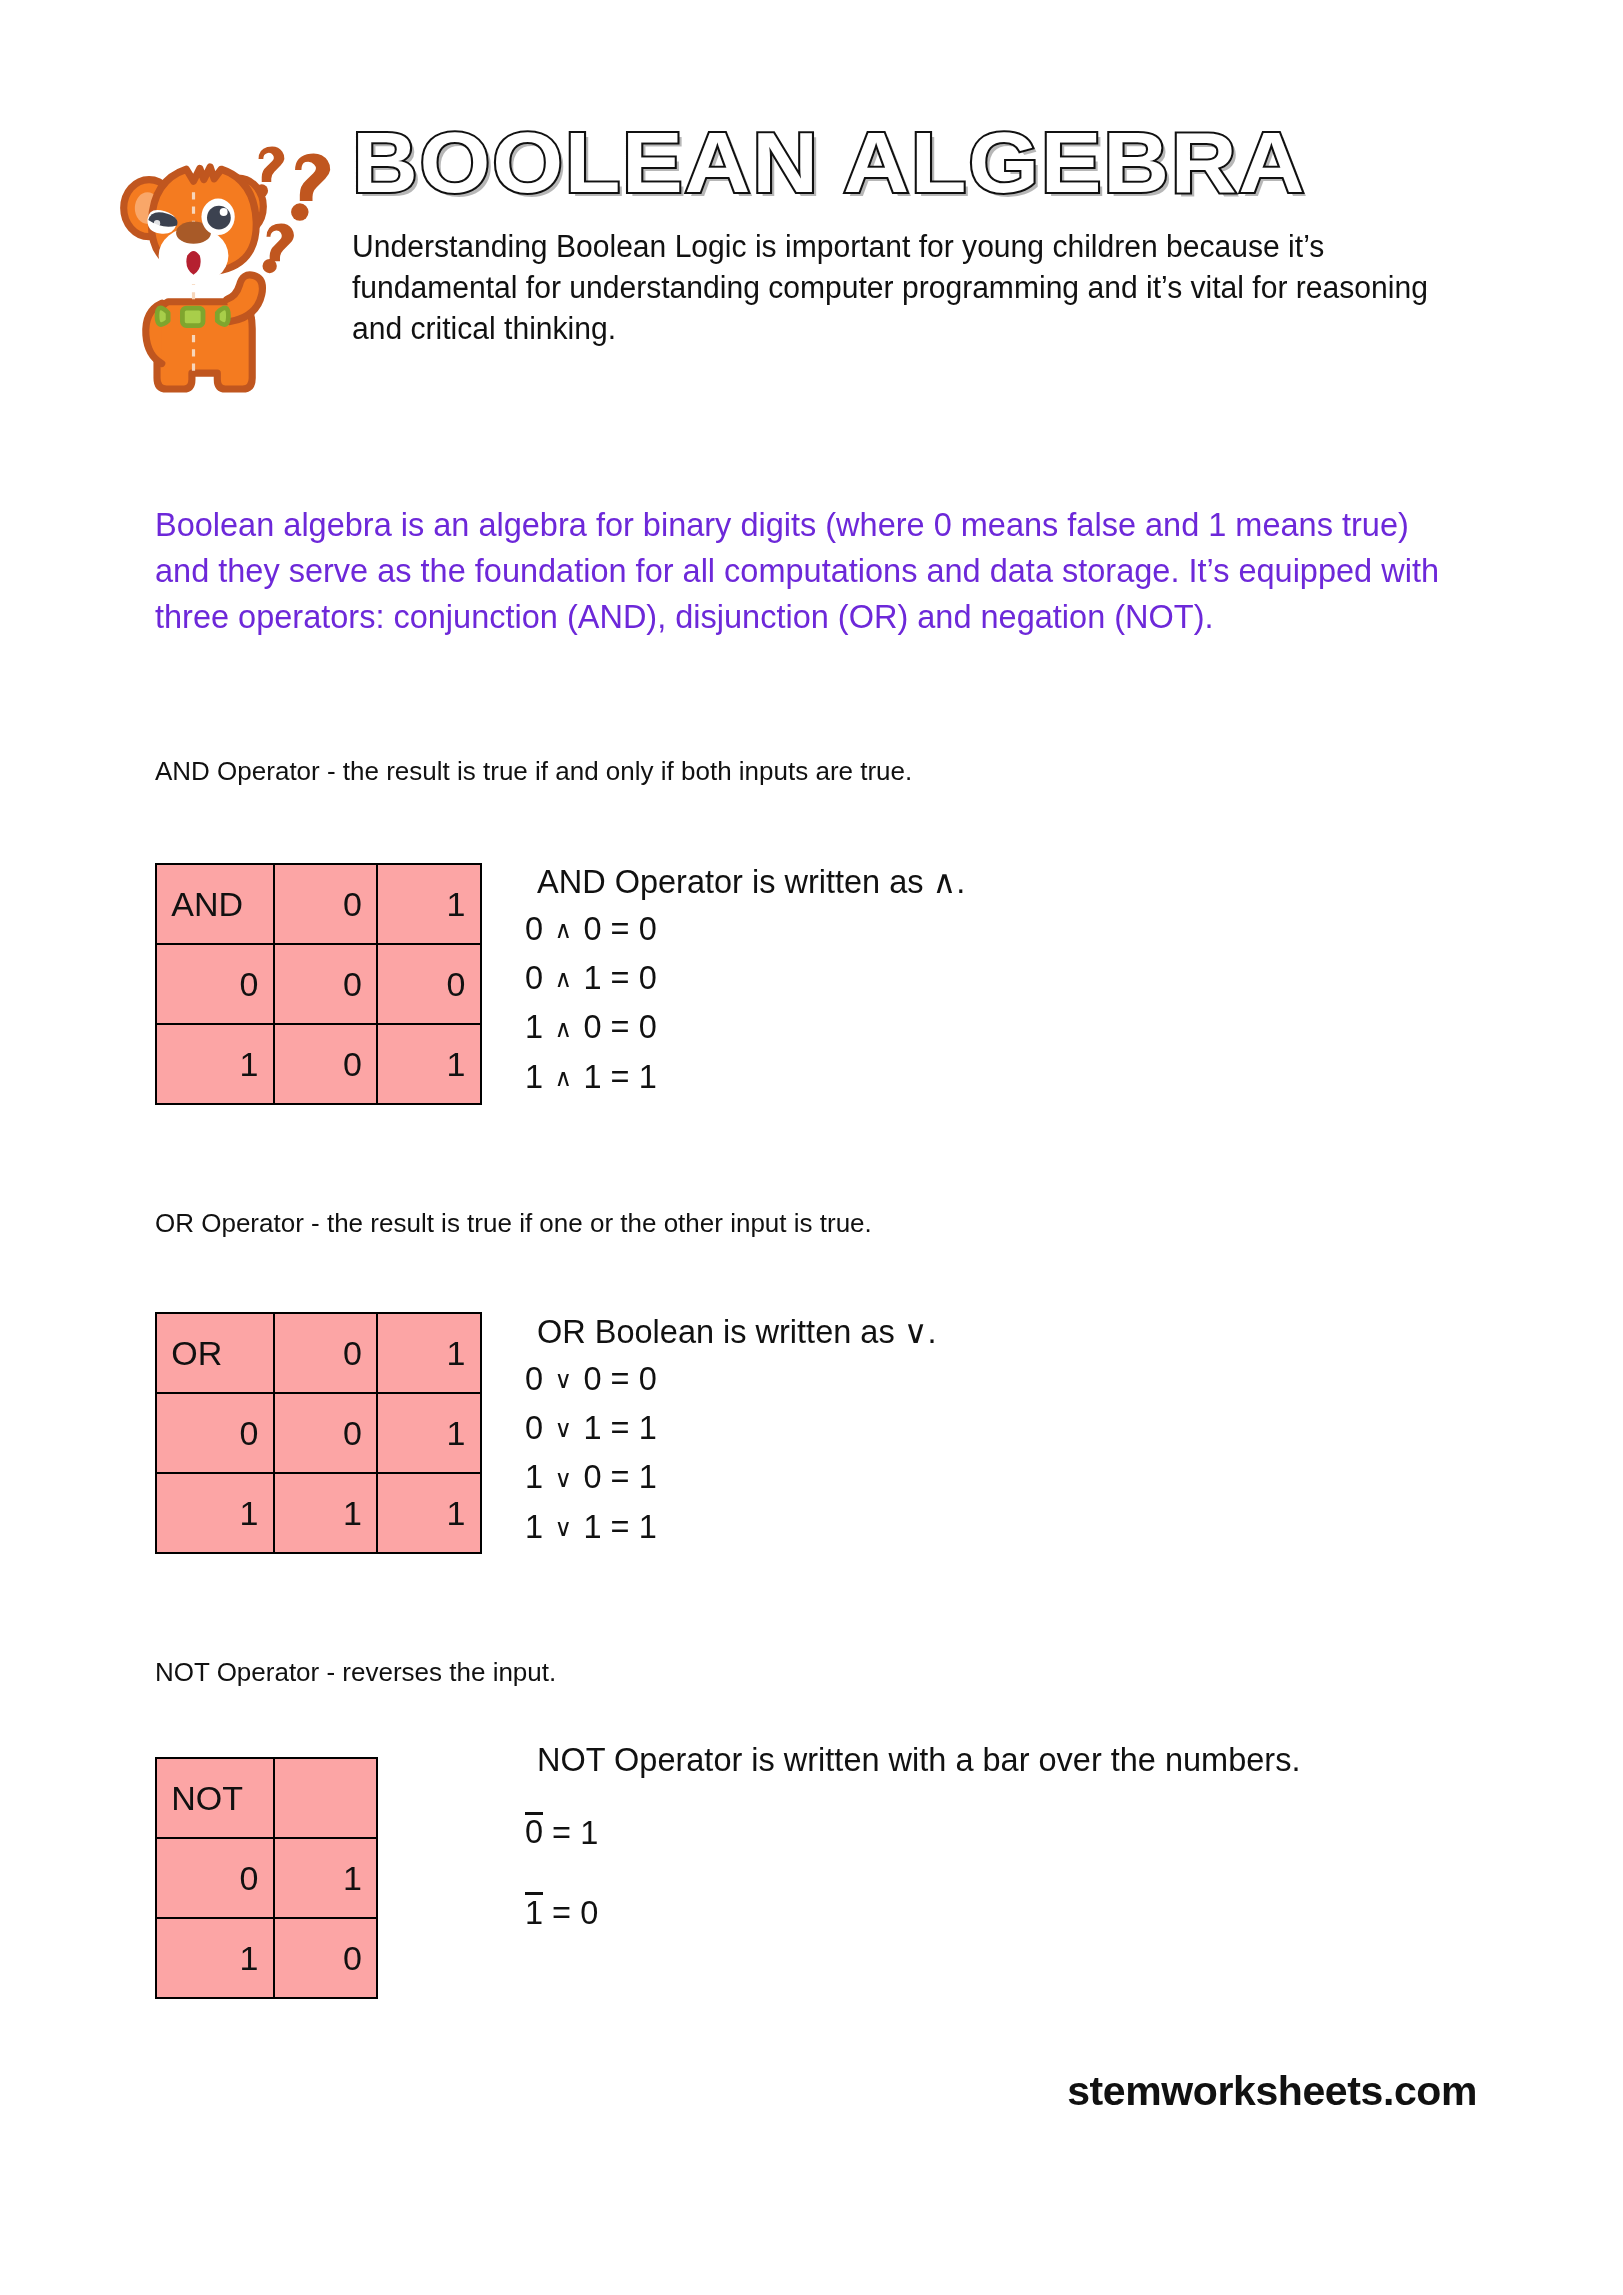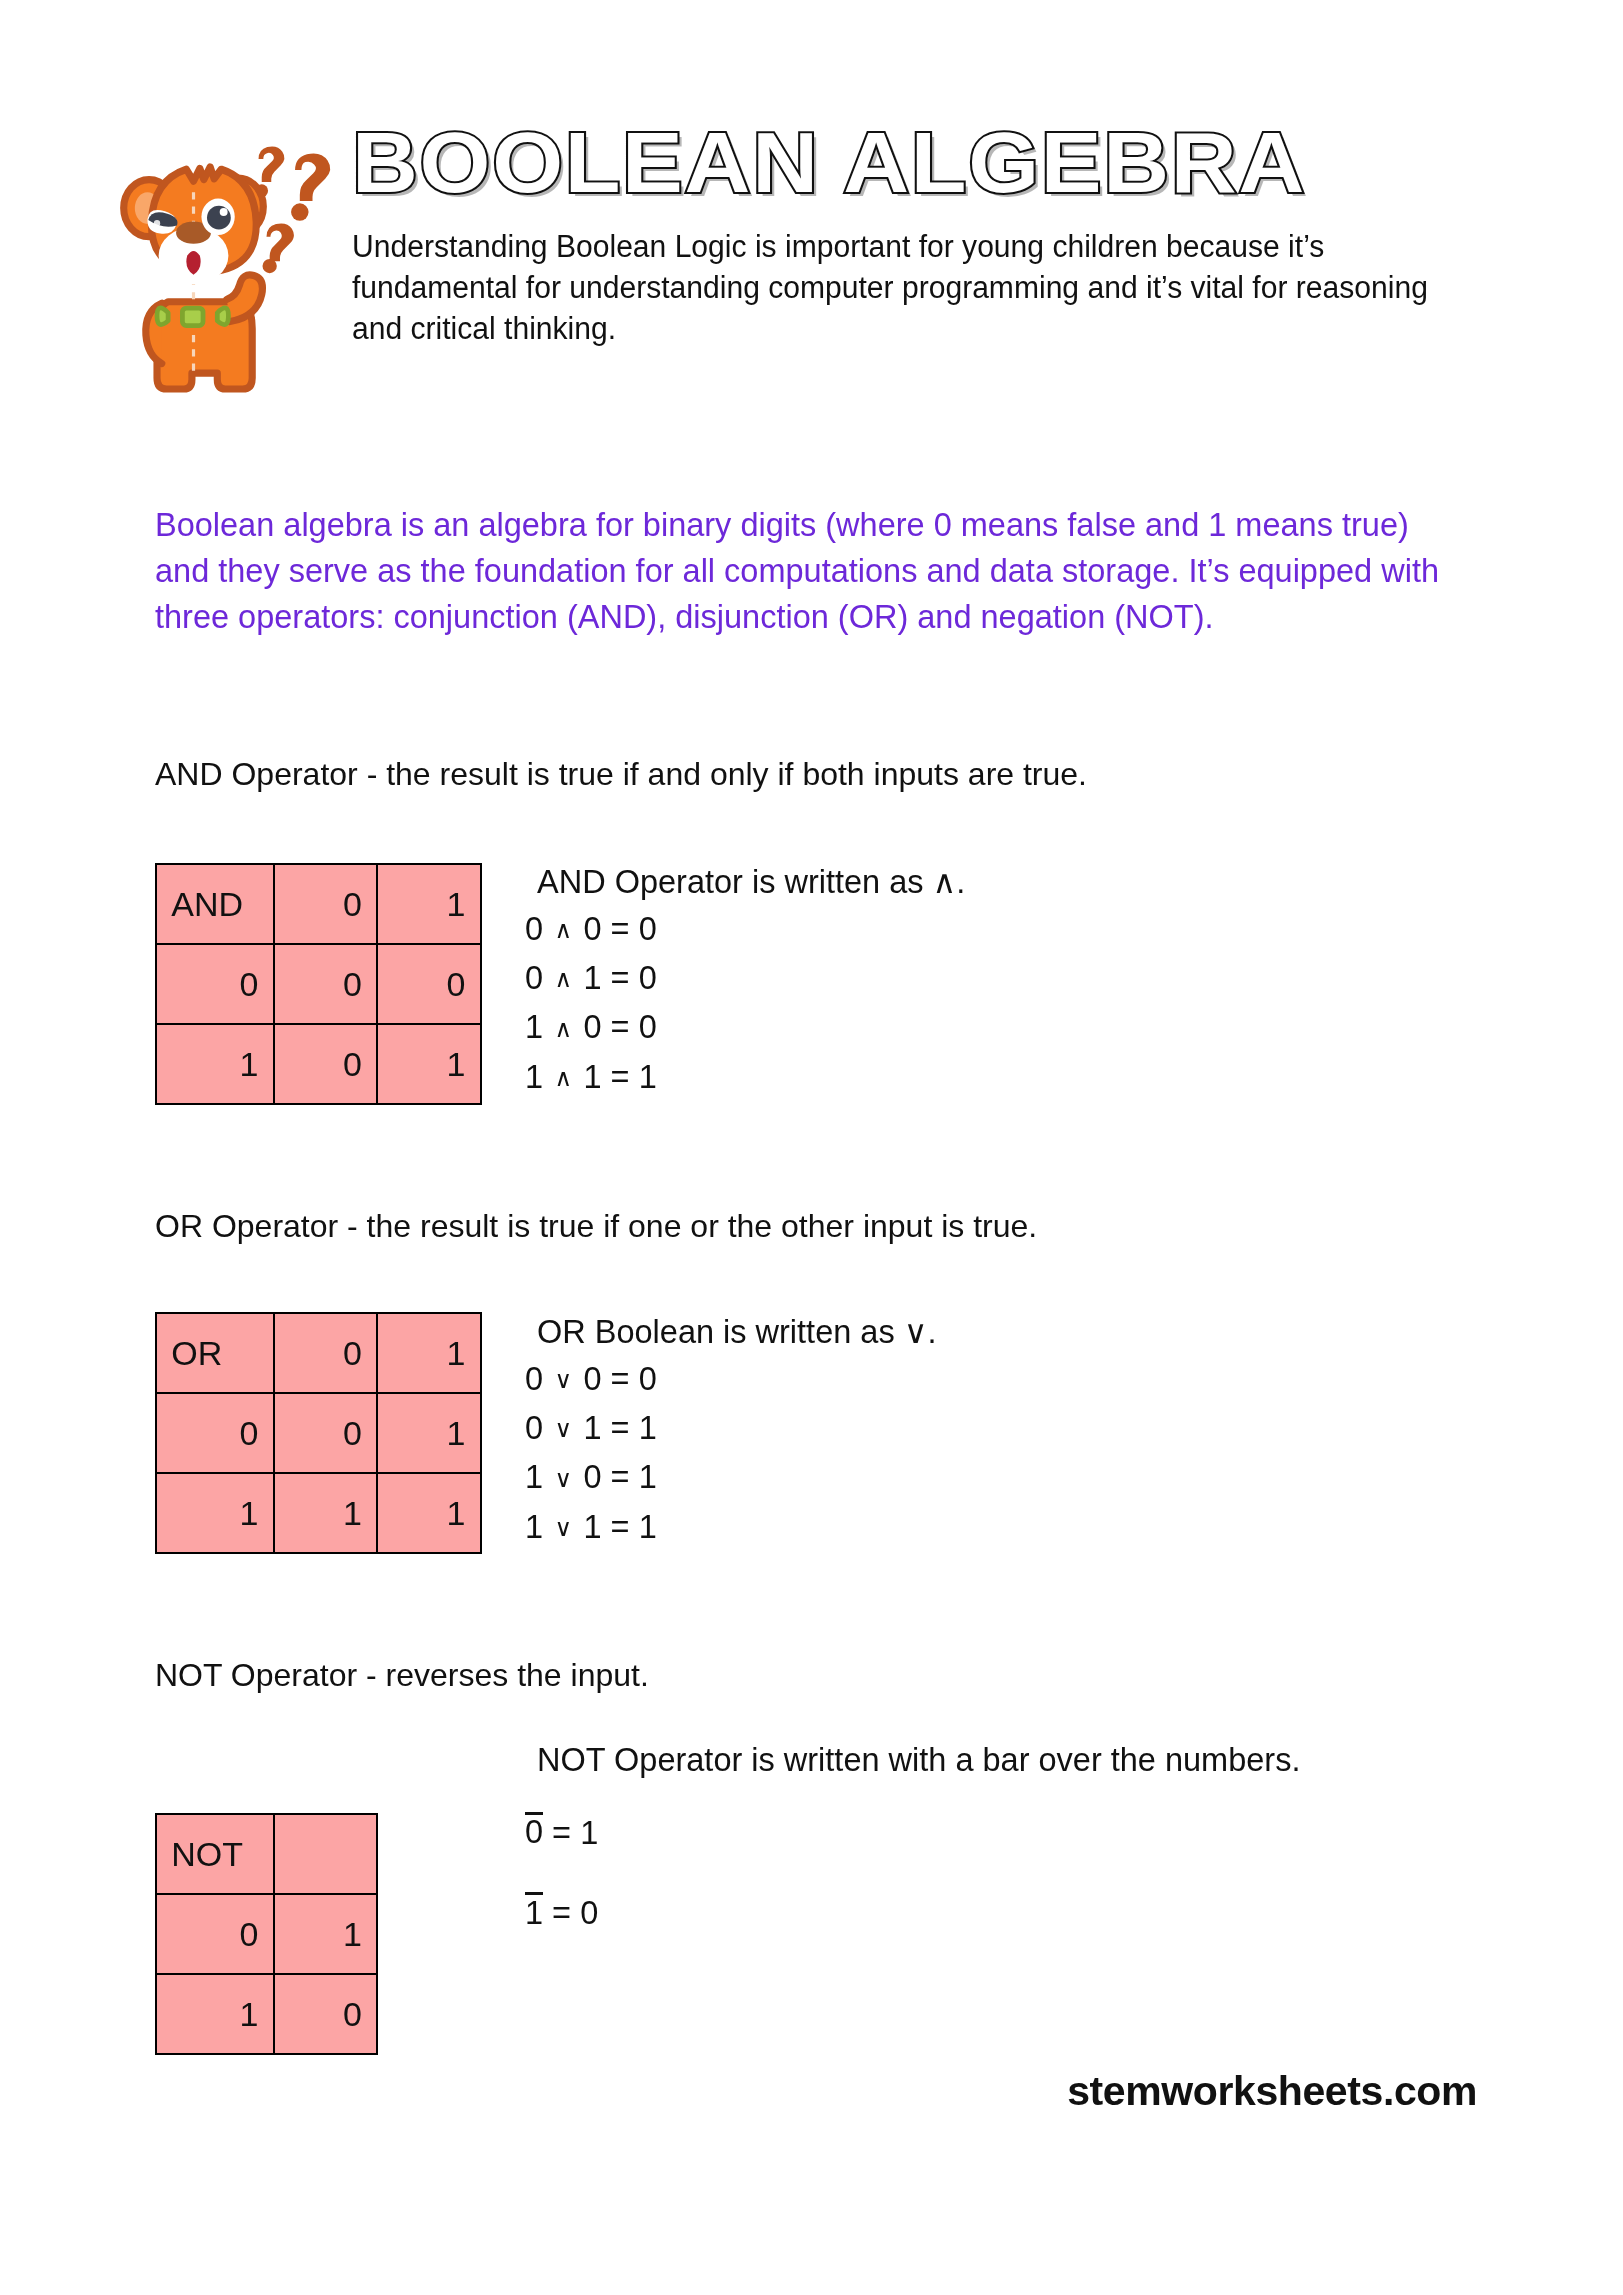--- a/index.html
+++ b/index.html
@@ -83,21 +83,21 @@
     font-size: 32.5px;
     line-height: 1.42;
     font-weight: 500;
     color: #6d28d9;
   }
 
   
   .section-head {
     position: absolute;
     left: 155px;
-    font-size: 32px;
+    font-size: 26px;
     font-weight: 500;
     color: #111111;
     white-space: nowrap;
   }
   .sec-and-head { top: 756px; }
   .sec-or-head  { top: 1208px; }
   .sec-not-head { top: 1657px; text-align: right; }
 
   
   .ttable {
@@ -114,21 +114,21 @@
     color: #111111;
     padding: 0 14.3px 0 14.3px;
     vertical-align: middle;
     text-align: right;
   }
   .ttable td.op {
     text-align: left;
   }
   .t-and { left: 155px; top: 863px; }
   .t-or  { left: 155px; top: 1312px; }
-  .t-not { left: 155px; top: 1813px; }
+  .t-not { left: 155px; top: 1757px; }
 
   .ttable .c-label { width: 87px; }
   .ttable .c-val   { width: 73px; }
 
   
   .formulas {
     position: absolute;
     left: 525px;
     font-size: 32.5px;
     font-weight: 500;

